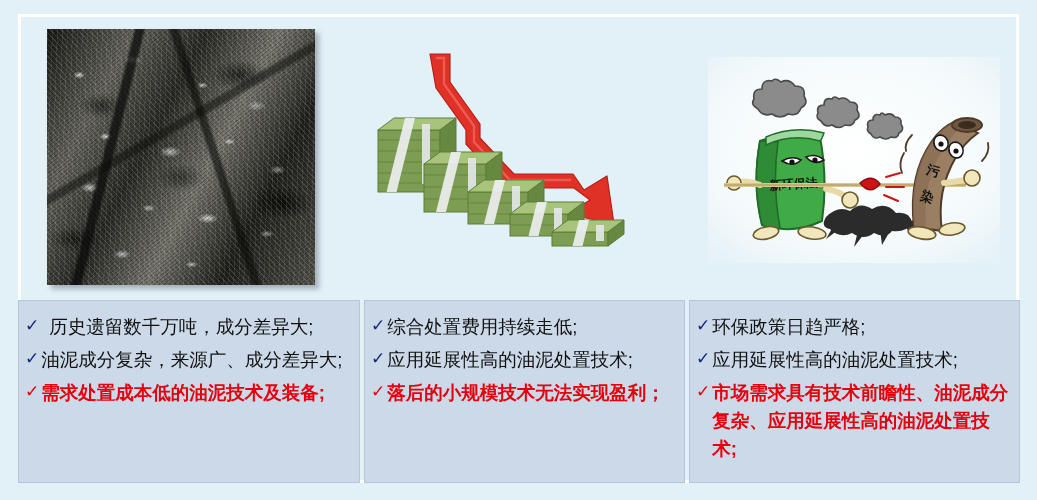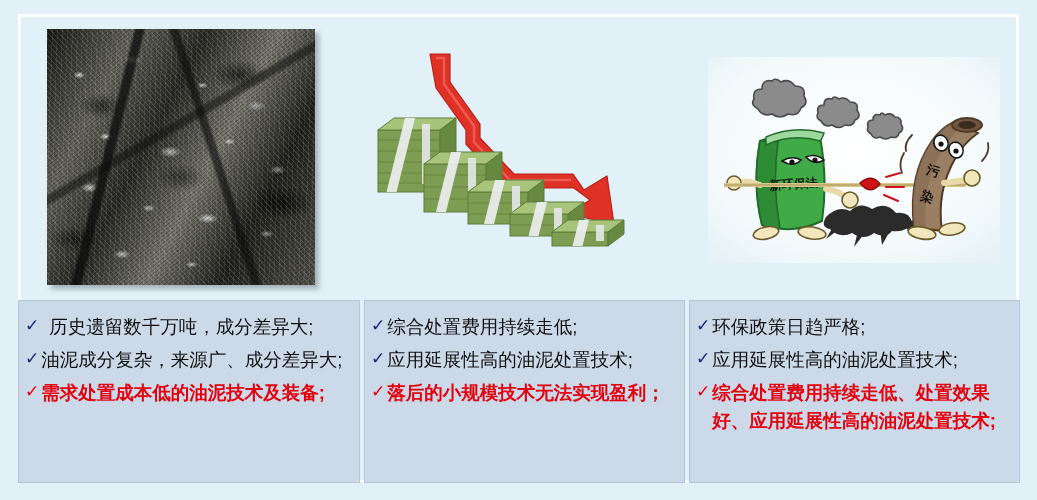--- a/index.html
+++ b/index.html
@@ -341,17 +341,17 @@
       <div class="line">
         <span class="tick">✓</span>
         <span class="txt">环保政策日趋严格;</span>
       </div>
       <div class="line">
         <span class="tick">✓</span>
         <span class="txt">应用延展性高的油泥处置技术;</span>
       </div>
       <div class="line red wrap">
         <span class="tick">✓</span>
-        <span class="txt">综合处置费用持续走低、处置效果好、应用延展性高的油泥处置技术;</span>
+        <span class="txt">市场需求具有技术前瞻性、油泥成分复杂、应用延展性高的油泥处置技术;</span>
       </div>
     </div>
   </div>
 </div>
 
 </body></html>

